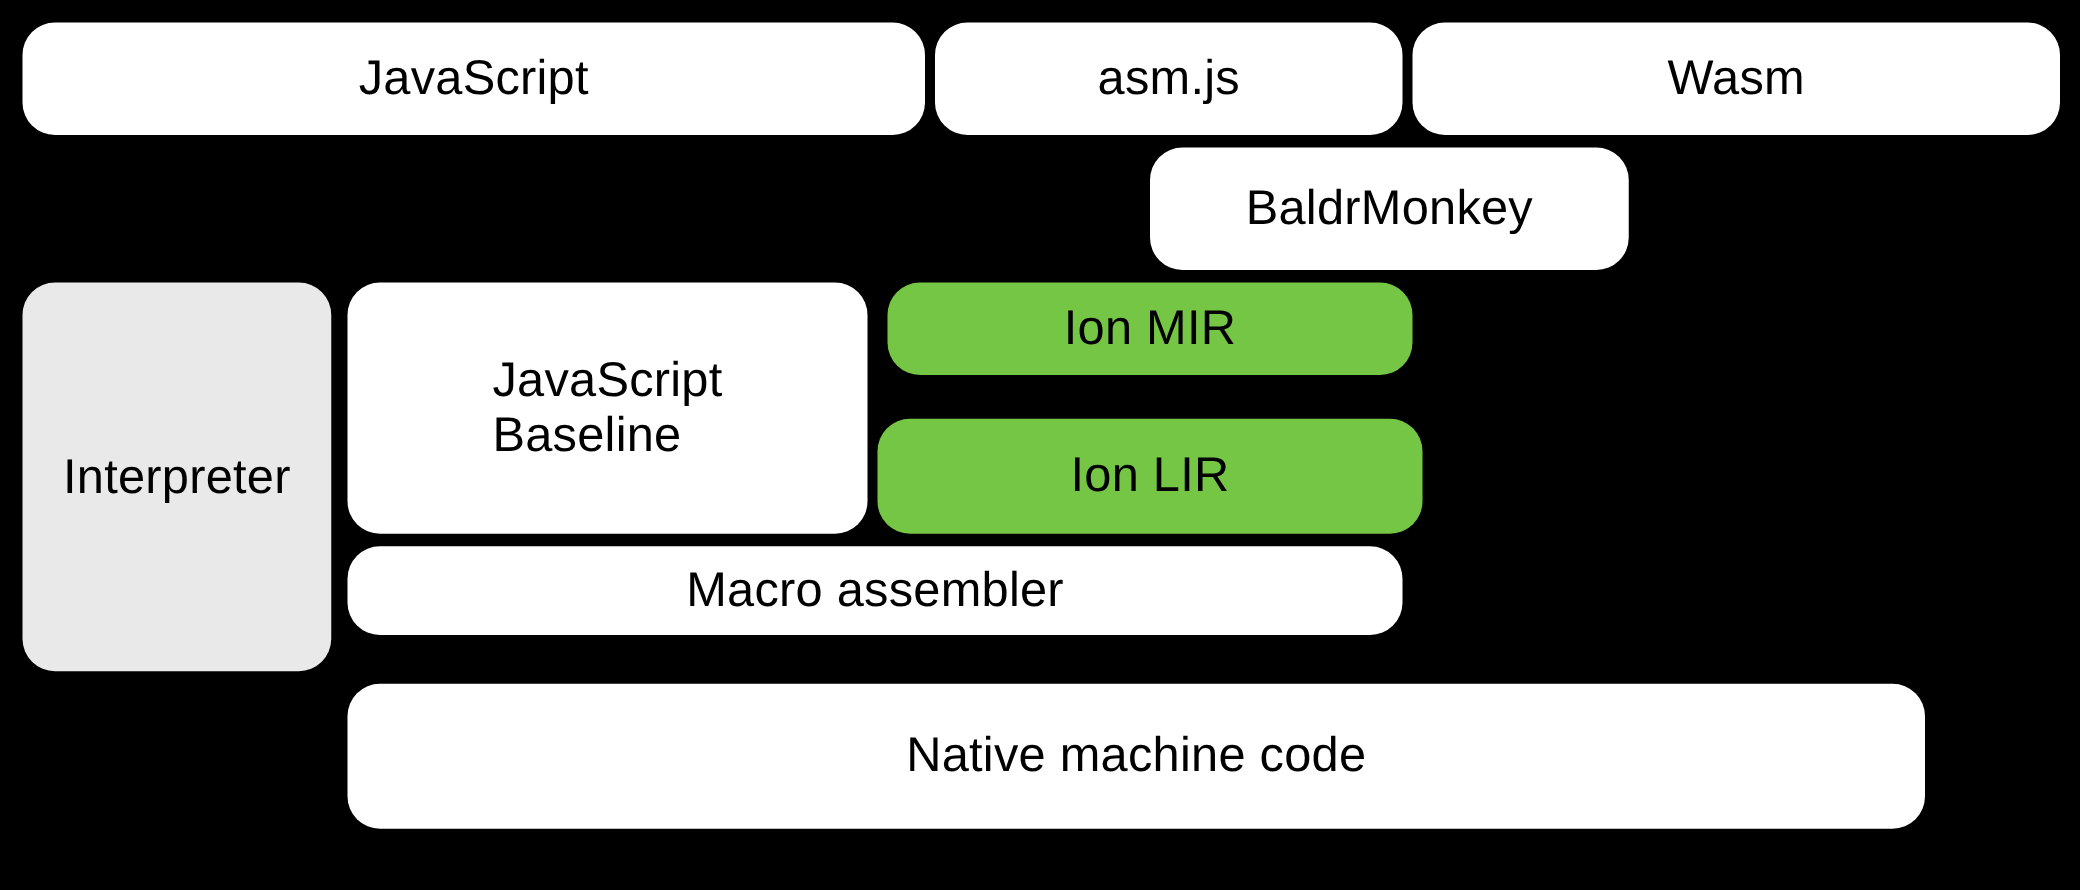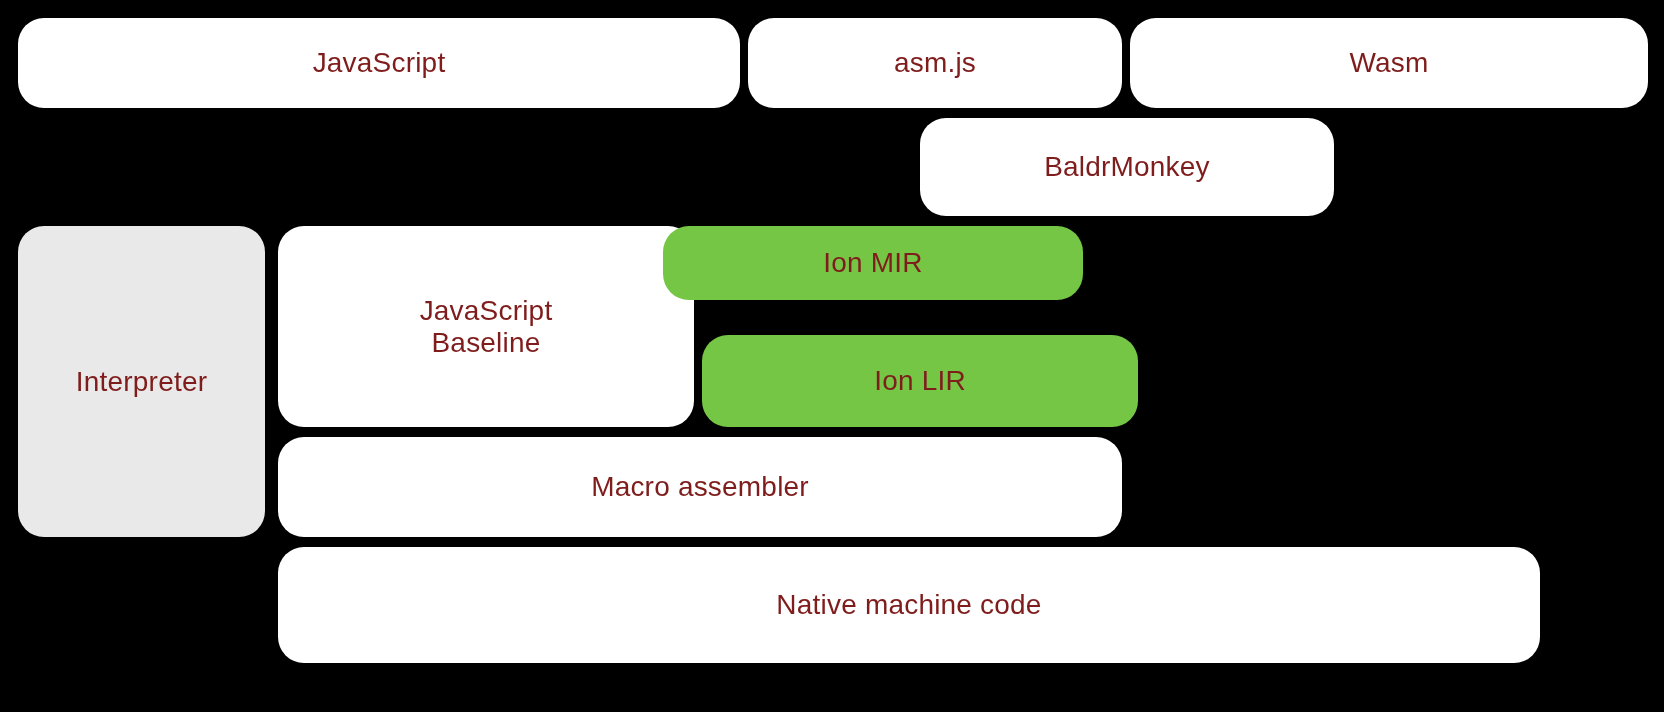--- a/index.html
+++ b/index.html
@@ -13,45 +13,45 @@
     height: 712px;
     background: #000000;
     overflow: hidden;
     font-family: "Liberation Sans", sans-serif;
   }
   .box {
     position: absolute;
     display: flex;
     align-items: center;
     justify-content: center;
-    text-align: center;
+    text-align: left;
     border-radius: 26px;
     box-sizing: border-box;
-    color: #7f1d1d;
-    font-size: 28px;
+    color: #000000;
+    font-size: 39px;
     line-height: 1.12;
     letter-spacing: 0.2px;
     font-weight: 400;
     white-space: pre-line;
     padding: 2px 10px;
     user-select: none;
   }
   .fill-white { background: #ffffff; }
   .fill-gray  { background: #e9e9e9; }
   .fill-green { background: #76c645; }
   .fill-pink  { background: #f7778c; }
 </style>
 </head>
 <body>
 
 <div id="canvas" style="background: rgb(0, 0, 0);">
     <div class="box fill-white" style="left: 18px; top: 18px; width: 722px; height: 90px;">JavaScript</div>
     <div class="box fill-white" style="left: 1130px; top: 18px; width: 518px; height: 90px;">Wasm</div>
     <div class="box fill-white" style="left: 748px; top: 18px; width: 374px; height: 90px;">asm.js</div>
-    <div class="box fill-white" style="left: 920px; top: 118px; width: 414px; height: 98px;">BaldrMonkey</div>
+    <div class="box fill-white" style="left: 920px; top: 118px; width: 383px; height: 98px;">BaldrMonkey</div>
     <div class="box fill-gray" style="left: 18px; top: 226px; width: 247px; height: 311px;">Interpreter</div>
     <div class="box fill-white" style="left: 278px; top: 226px; width: 416px; height: 201px;">JavaScript
 Baseline</div>
-    <div class="box fill-green" style="left: 663px; top: 226px; width: 420px; height: 74px;">Ion MIR</div>
+    <div class="box fill-green" style="left: 710px; top: 226px; width: 420px; height: 74px;">Ion MIR</div>
     <div class="box fill-green" style="left: 702px; top: 335px; width: 436px; height: 92px;">Ion LIR</div>
-    <div class="box fill-white" style="left: 278px; top: 437px; width: 844px; height: 100px;">Macro assembler</div>
+    <div class="box fill-white" style="left: 278px; top: 437px; width: 844px; height: 71px;">Macro assembler</div>
     <div class="box fill-white" style="left: 278px; top: 547px; width: 1262px; height: 116px;">Native machine code</div>
   </div>
 
 </body></html>

